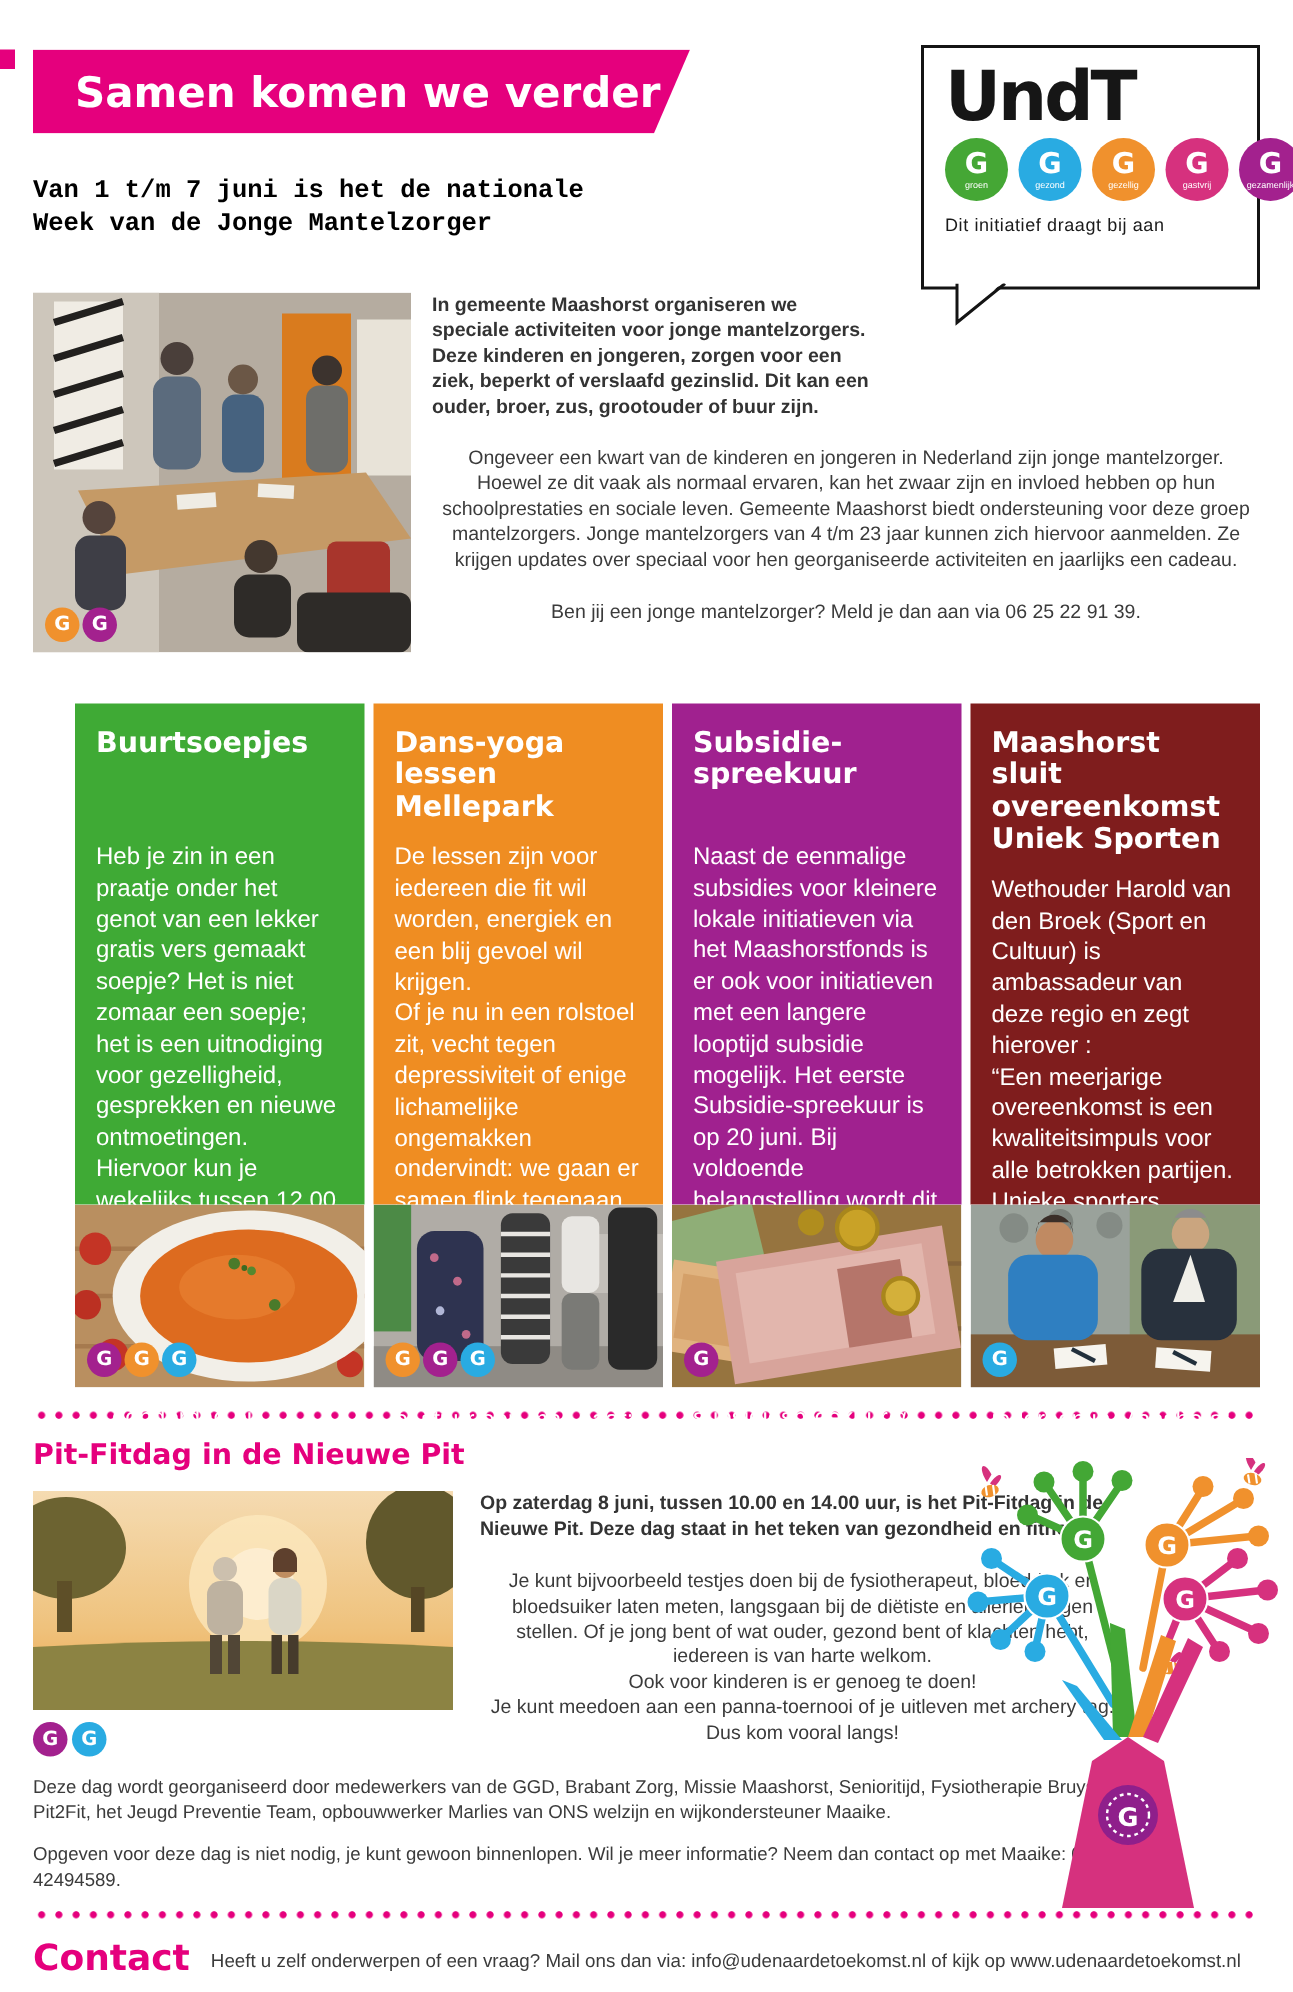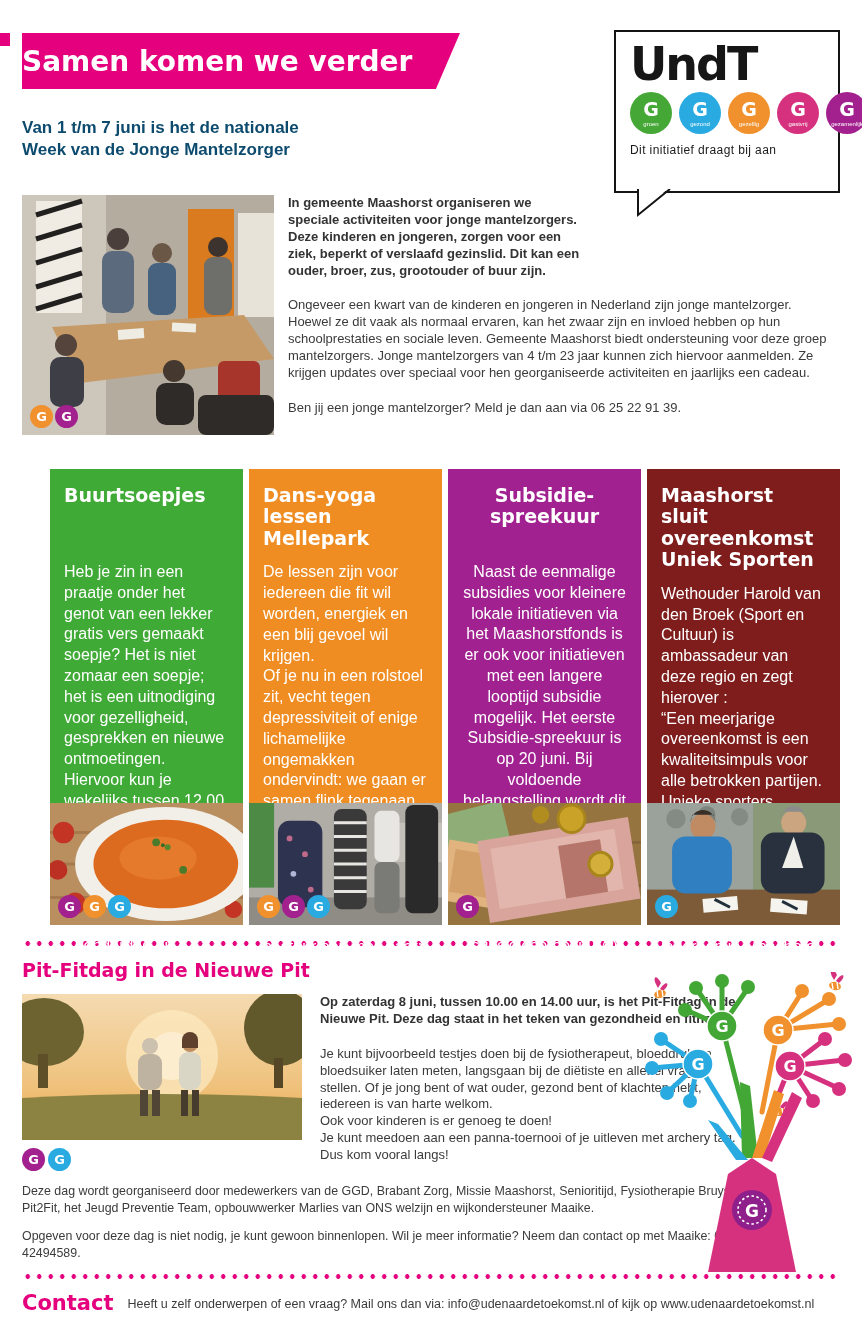--- a/index.html
+++ b/index.html
@@ -11,26 +11,26 @@
   .content { padding:0 22px; position:relative; }
 
   
   .edge-notch { position:absolute; left:0; top:33px; width:10px; height:13px; background:#e5007d; }
 
   
   .header-row { display:flex; justify-content:space-between; align-items:flex-start; padding-top:30px; }
   .banner {
     margin-top:3px; width:438px; height:56px; background:#e5007d; color:#fff;
     font-family:"DejaVu Sans", sans-serif; font-weight:700; font-size:28px;
-    display:flex; align-items:center; padding-left:0; box-sizing:border-box;
+    display:flex; align-items:center; padding-left:28px; box-sizing:border-box;
     clip-path:polygon(0 0, 100% 0, 94.5% 100%, 0 100%);
   }
   .intro-heading {
-    margin:28px 0 0 0; font-family:Liberation Sans, sans-serif;
-    font-size:17px; font-weight:700; color:#0c4a6e; line-height:1.32; white-space:pre-line;
+    margin:28px 0 0 0; font-family:Liberation Mono, monospace;
+    font-size:17px; font-weight:700; color:#000000; line-height:1.32; white-space:pre-line;
   }
   .logo-box {
     position:relative; width:226px; height:163px; box-sizing:border-box;
     border:2px solid #141414; background:#fff; padding:8px 14px 0;
   }
   .logo-title { font-family:"DejaVu Sans", sans-serif; font-size:46px; font-weight:800; color:#161616; line-height:1.05; letter-spacing:-2px; }
   .logo-badges { display:flex; gap:7px; margin-top:4px; }
   .lbadge { width:42px; height:42px; border-radius:50%; color:#fff; display:flex; flex-direction:column; align-items:center; justify-content:center; flex:none; }
   .lbadge .lg { font-family:"DejaVu Sans", sans-serif; font-size:19px; font-weight:800; line-height:1; }
   .lbadge .ll { font-size:6px; line-height:1; margin-top:2px; }
@@ -41,38 +41,38 @@
   .logo-tail { position:absolute; left:20px; top:calc(100% - 2px); }
 
   
   .intro-row { display:flex; margin-top:2px; }
   .photo { position:relative; overflow:hidden; flex:none; }
   .photo svg { display:block; }
   .photo-craft { width:252px; height:240px; }
   .intro-text { margin-left:14px; flex:1; font-size:13px; line-height:1.3; }
   .lead { font-weight:700; color:#333; margin:0; white-space:pre-line; }
   .intro-text .lead { max-width:292px; }
-  .bodytext { margin:18px 0 0 0; white-space:pre-line; }
+  .bodytext { margin:18px 0 0 0; white-space:pre-line;text-align:center; }
 
   
   .badges-overlay { position:absolute; left:8px; bottom:7px; display:flex; gap:2px; }
   .badges-row { margin-top:8px; display:flex; gap:3px; }
   .gbadge { width:23px; height:23px; border-radius:50%; display:flex; align-items:center; justify-content:center;
             color:#fff; font-family:"DejaVu Sans", sans-serif; font-weight:800; font-size:13px; flex:none; }
   .gb-o { background:#f0912d; } .gb-p { background:#a3218e; } .gb-c { background:#29abe2; }
 
   
   .cards { display:flex; gap:6px; margin-top:34px;margin-left:28px; }
   .card { flex:1; display:flex; flex-direction:column; min-width:0; }
   .card-top { height:334px; box-sizing:border-box; padding:16px 14px 0; color:#fff; }
   .card-top h3 { margin:0; font-family:"DejaVu Sans", sans-serif; font-size:19px; line-height:1.13; font-weight:700; min-height:64px; white-space:pre-line; }
   .card-body { margin:13px 0 0 0; font-size:16px; line-height:1.3; white-space:pre-line; }
   .c-green  .card-top { background:#3faa35; }
   .c-orange .card-top { background:#ef8d22; }
-  .c-purple .card-top { background:#a0218f;text-align:center; }
+  .c-purple .card-top { background:#a0218f; }
   .c-cyan   .card-top { background:#7f1d1d; }
   .card-photo { position:relative; height:122px; overflow:hidden; }
   .card-photo svg { display:block; }
 
   
   .dots { height:5px; background:radial-gradient(circle, #e5007d 2.1px, rgba(0,0,0,0) 2.6px) 0 0 / 11.5px 5px repeat-x; }
   .dots-1 { margin-top:16px; }
   .dots-2 { margin-top:12px; }
 
   
@@ -80,21 +80,21 @@
   .pf-heading { margin:13px 0 0 0; font-family:"DejaVu Sans", sans-serif; font-size:19px; font-weight:700; color:#e5007d; }
   .pitfit-row { display:flex; margin-top:13px; position:relative; }
   .pf-left { width:280px; flex:none; }
   .photo-run { width:280px; height:146px; }
   .pf-text { margin-left:18px; width:430px; font-size:13px; line-height:1.3; }
   .tree { position:absolute; right:-16px; top:-22px; width:212px; height:300px; pointer-events:none; }
   .organisers, .pf-info { width:726px; font-size:12.4px; line-height:1.35; margin:12px 0 0 0; }
 
   
   .footer { display:flex; align-items:flex-end; gap:14px; margin-top:14px; }
-  .contact-title { font-family:"DejaVu Sans", sans-serif; font-size:21px; font-weight:800; color:#e5007d; line-height:1; }
+  .contact-title { font-family:"DejaVu Sans", sans-serif; font-size:24px; font-weight:800; color:#e5007d; line-height:1; }
   .contact-text { font-size:12.5px; padding-bottom:3px; }
 </style>
 </head>
 <body>
 
 <div class="page">
   <div class="edge-notch"></div>
 
   <div class="content">
 

